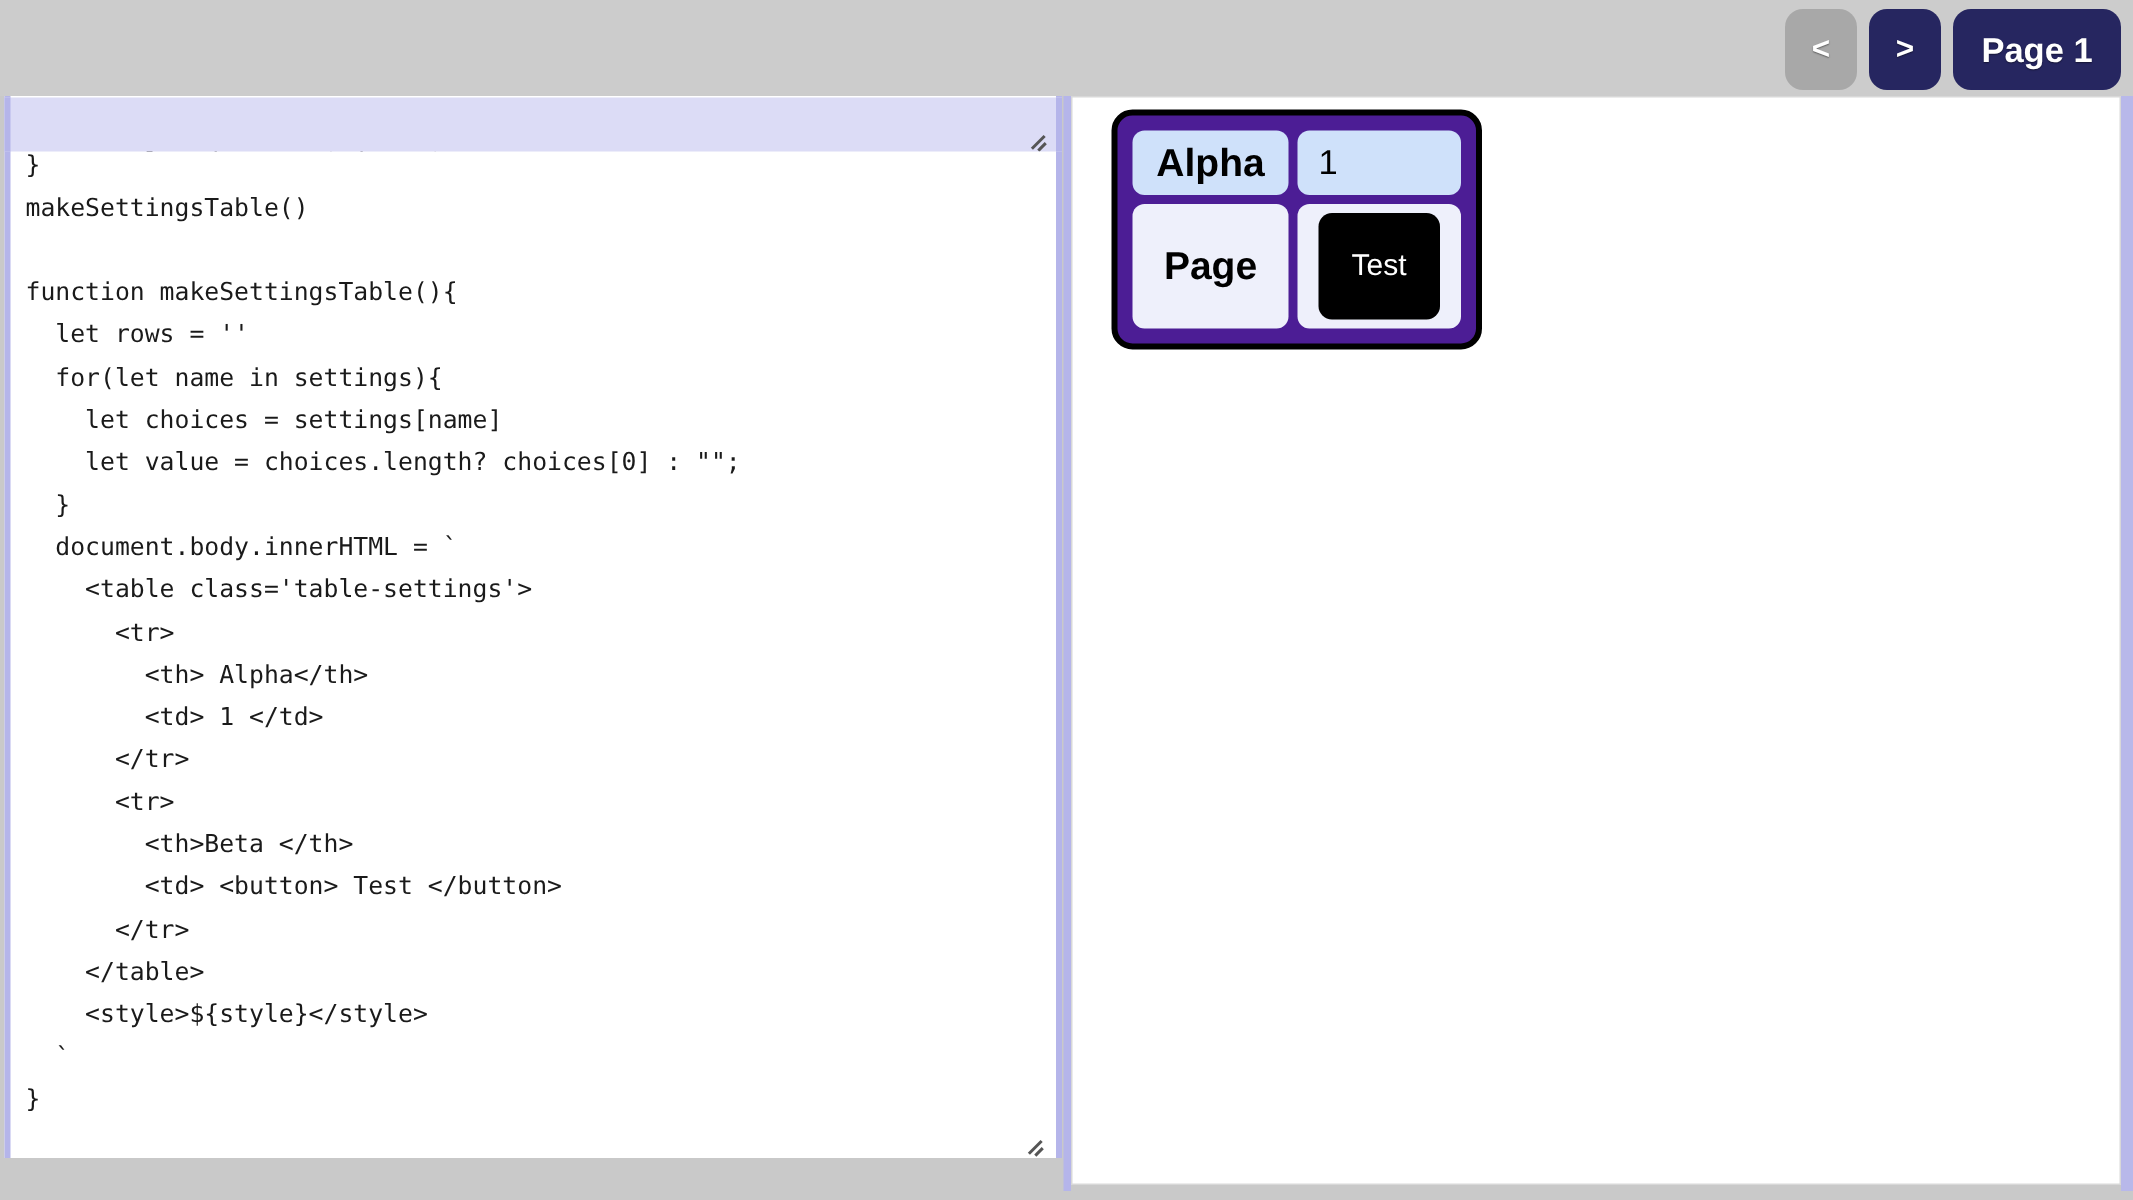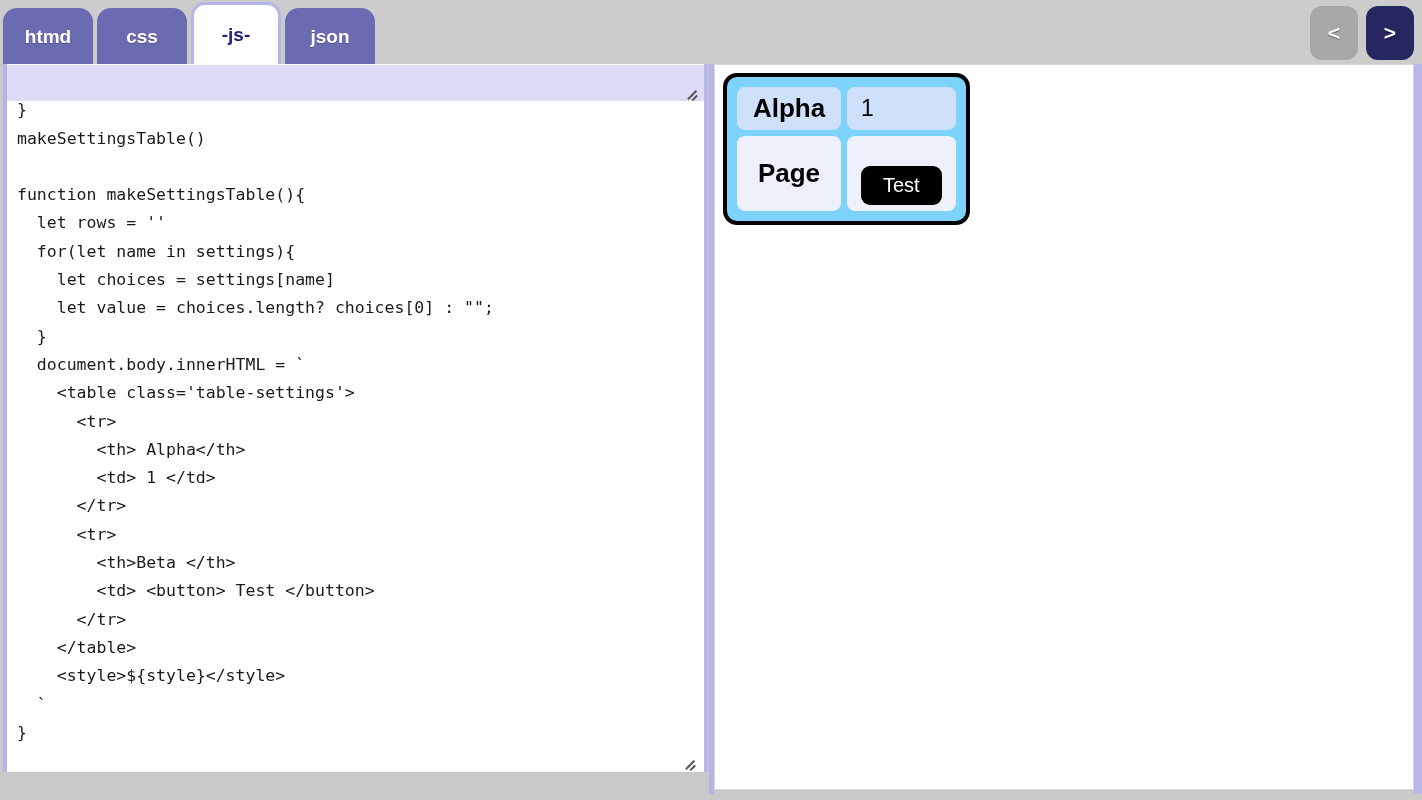--- a/index.html
+++ b/index.html
@@ -206,22 +206,22 @@
   .preview-right-edge {
     position: absolute;
     left: 1414px; top: 0px;
     width: 8px; height: 730px;
     background: #b8b8ea;
   }
 
   
   .table-settings {
     position: absolute;
-    left: 8px; top: 8px;
-    background: #7dd3fc;
+    left: 26px; top: 8px;
+    background: #4c1d95;
     border: 4px solid #000000;
     border-radius: 14px;
     border-collapse: separate;
     border-spacing: 6px;
     padding: 4px;
   }
   .table-settings th,
   .table-settings td {
     border-radius: 8px;
     padding: 6px 14px;
@@ -248,42 +248,36 @@
     color: #000000;
     min-width: 104px;
   }
   .cell-btn {
     background: #000000;
     color: #ffffff;
     border: none;
     border-radius: 9px;
     font-size: 20px;
     font-family: "Liberation Sans", sans-serif;
-    padding: 8px 22px;
+    padding: 24px 22px;
     cursor: pointer;
-    margin-top: 24px;
   }
 </style>
 </head>
 <body>
 
 <div id="app">
 
   <div class="topbar">
 
-    <div class="tabstrip">
-      <button class="tab">htmd</button>
-      <button class="tab">css</button>
-      <button class="tab active">-js-</button>
-      <button class="tab">json</button>
-    </div>
 
     <div class="pagenav">
       <button class="navbtn prev">&lt;</button>
       <button class="navbtn next">&gt;</button>
+      <button class="navbtn page">Page 1</button>
     </div>
 
   </div>
 
   <div class="main">
 
     <div class="editor-col">
 
       <div class="code-area">
         <pre class="code-text">  'beta' : words('a b c d e')

